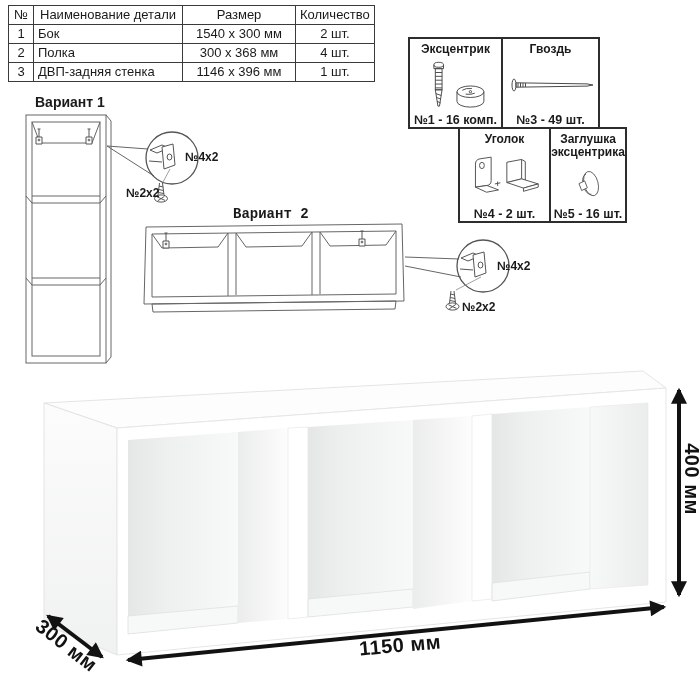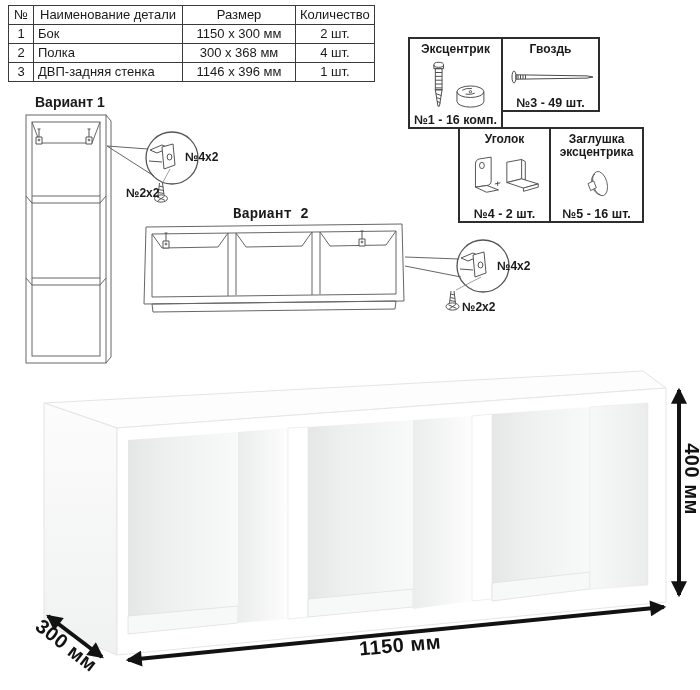--- a/index.html
+++ b/index.html
@@ -170,21 +170,21 @@
     <tbody>
         <tr>
       <th>№</th>
       <th>Наименование детали</th>
       <th>Размер</th>
       <th>Количество</th>
     </tr>
     <tr>
       <td>1</td>
       <td class="name">Бок</td>
-      <td>1150 х 300 мм</td>
+      <td>1540 х 300 мм</td>
       <td>2 шт.</td>
     </tr>
     <tr>
       <td>2</td>
       <td class="name">Полка</td>
       <td>300 х 368 мм</td>
       <td>4 шт.</td>
     </tr>
     <tr>
       <td>3</td>
@@ -207,21 +207,21 @@
           <path d="M18.5,31 L25.5,31 L22.8,48 L21.2,48 Z"></path>
           <path d="M19.2,35 l5.6,2 M19.8,39 l4.6,1.8 M20.4,43 l3.6,1.6"></path>
           <ellipse cx="55" cy="33" rx="14" ry="6"></ellipse>
           <path d="M46.5,31.5 a9,3.8 0 0 1 10,-1.8 M50,35.5 a8,3 0 0 0 9.5,-1"></path>
           <circle cx="55" cy="33" r="1.2"></circle>
           <path d="M41,33 v10 M69,33 v10 M41,43 a14,6 0 0 0 28,0"></path>
         </svg>
       </div>
       <div class="hw-label">№1 - 16 комп.</div>
     </div>
-    <div class="hw-cell" style="width:99px;height:75px;">
+    <div class="hw-cell" style="width:99px;height:92px;">
       <div class="hw-title">Гвоздь</div>
       <div class="hw-icon">
         <svg width="88" height="16" viewBox="0 0 88 16" stroke="#4a4a4a" fill="none" stroke-width="1">
           <ellipse cx="7" cy="8" rx="2" ry="6"></ellipse>
           <path d="M9,5.8 L80,6.9 L86,8 L80,9.1 L9,10.2 Z"></path>
           <path d="M11,6 v4.1 M13.5,6 v4 M16,6.1 v3.9 M18.5,6.1 v3.8"></path>
         </svg>
       </div>
       <div class="hw-label">№3 - 49 шт.</div>
     </div>
@@ -237,21 +237,21 @@
           <path d="M10,37 L22.5,35.2 L35,40 L22,42.5 Z"></path>
           <path d="M31,33.5 l6,-1.2 M34,31 v4.6" fill="none"></path>
           <path d="M44,10 L60,7 L60,28 L44,32 Z"></path>
           <path d="M60,7 L64,9.3 L64,30 L60,28" fill="none"></path>
           <path d="M44,32 L60,28 L78,33.5 L62,38 Z"></path>
           <path d="M62,38 L78,33.5 L78,37 L62,41.5 Z"></path>
         </svg>
       </div>
       <div class="hw-label">№4 - 2 шт.</div>
     </div>
-    <div class="hw-cell" style="width:95px;height:96px;">
+    <div class="hw-cell" style="width:78px;height:96px;">
       <div class="hw-title">Заглушка эксцентрика</div>
       <div class="hw-icon">
         <svg width="52" height="42" viewBox="0 0 52 54" stroke="#4a4a4a" fill="none" stroke-width="1">
           <g transform="rotate(-15 28 27)">
             <ellipse cx="30" cy="27" rx="9" ry="16"></ellipse>
             <path d="M27,13.5 a7.5,13.5 0 0 0 0,27"></path>
             <path d="M15,23 L23,21.5 L24,31 L16,32.5 Z" fill="#fff"></path>
           </g>
         </svg>
       </div>

